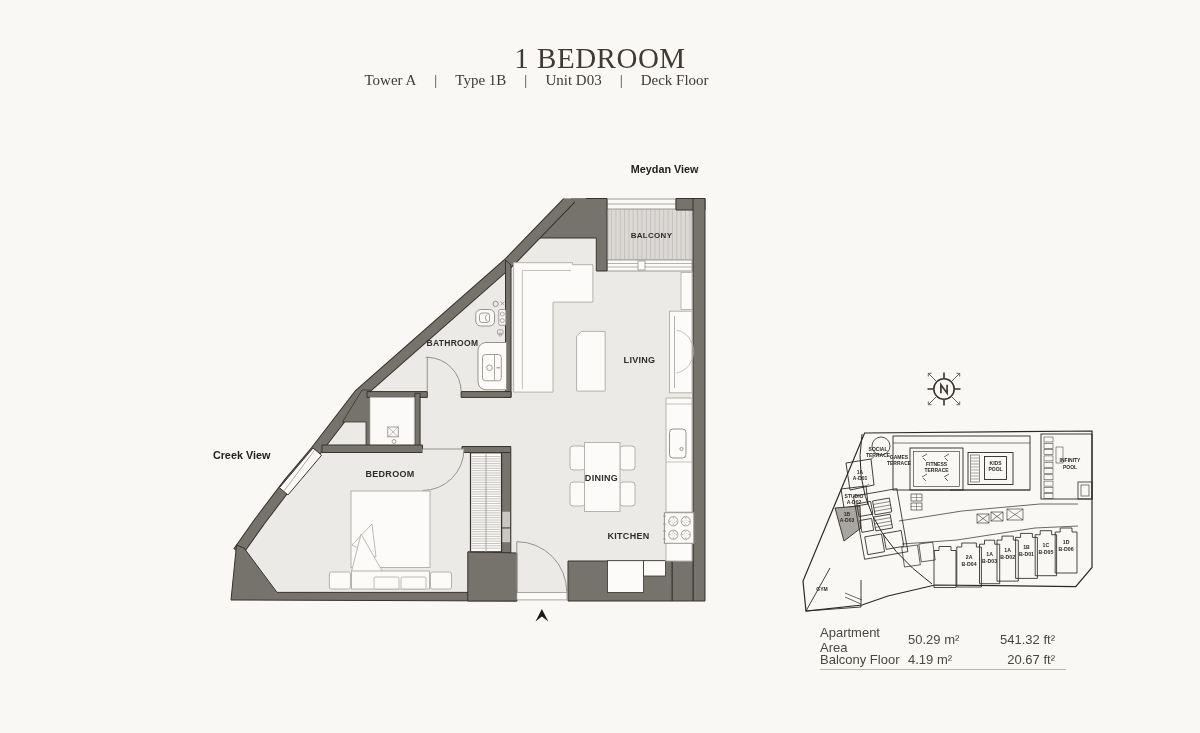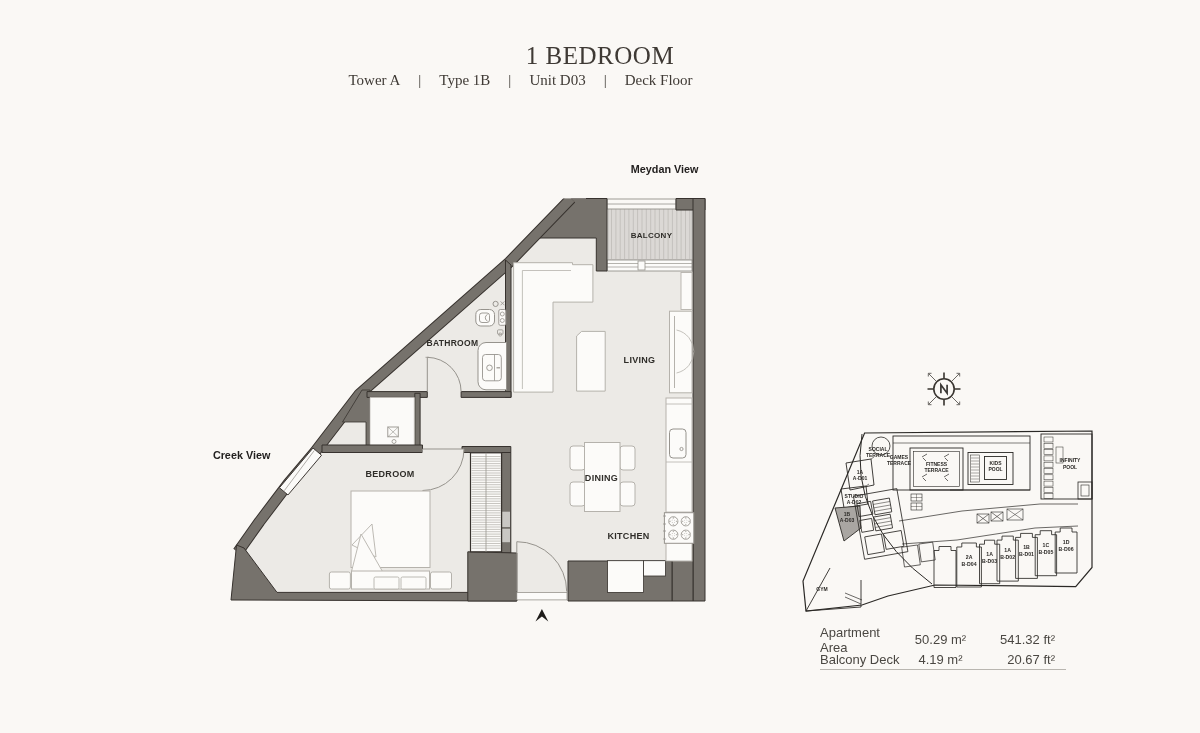--- a/index.html
+++ b/index.html
@@ -1,23 +1,23 @@
 <!DOCTYPE html>
 <html><head><meta charset="utf-8"><style>
 *{margin:0;padding:0;box-sizing:border-box}
 body{width:1200px;height:733px;background:#faf8f5;font-family:'Liberation Sans',sans-serif;position:relative;overflow:hidden}
-.title{position:absolute;z-index:5;top:42px;left:0;width:1200px;text-align:center;font-family:'Liberation Serif',serif;font-size:25px;letter-spacing:0.5px;color:#3f3a35}
-.subtitle{position:absolute;z-index:5;top:72px;left:0;width:1041px;text-align:center;font-family:'Liberation Serif',serif;font-size:15px;color:#3f3a35}
+.title{position:absolute;z-index:5;top:42px;left:0;width:1200px;text-align:center;font-family:'Liberation Serif',serif;font-size:29px;letter-spacing:0.5px;color:#3f3a35}
+.subtitle{position:absolute;z-index:5;top:72px;left:16px;width:1041px;text-align:center;font-family:'Liberation Serif',serif;font-size:15px;color:#3f3a35}
 .subtitle span.sep{display:inline-block;margin:0 18px;color:#3f3a35}
 svg.plan{position:absolute;left:0;top:0;z-index:1}
 .table{z-index:5}
 .table{position:absolute;left:820px;top:630px;width:246px;font-size:13px;color:#4a4742}
 .table .row{display:flex;height:19.5px;align-items:center}
 .table .c1{width:88px}
-.table .c2{width:65px;text-align:center}
+.table .c2{width:65px;text-align:left}
 .table .c3{width:82px;text-align:right}
 .table .divider{border-top:1px solid #b9b6b0;margin:0 0 1px}
 .table .total{font-weight:bold;color:#232120}
 </style></head>
 <body>
 <div class="title">1 BEDROOM</div>
 <div class="subtitle">Tower A<span class="sep">|</span>Type 1B<span class="sep">|</span>Unit D03<span class="sep">|</span>Deck Floor</div>
 <svg class="plan" width="1200" height="733" viewBox="0 0 1200 733" xmlns="http://www.w3.org/2000/svg">
 <rect width="1200" height="733" fill="#faf8f5"></rect>
 <path d="M 537.8,238.0 L 596.3,238.0 L 596.3,271.0 L 692.0,271.0 L 692.0,543.3 L 672.0,543.3 L 672.0,561.0 L 568.0,561.0 L 568.0,592.4 L 277.0,592.4 L 242.5,552.0 L 264.0,521.6 L 293.0,483.3 L 319.0,452.5 L 364.0,394.0 L 514.0,262.0 L 575.5,203.0 Z" fill="#eceae6"></path>
@@ -249,17 +249,17 @@
 <text x="847" y="516" font-family="Liberation Sans, sans-serif" font-size="5.0" font-weight="bold" fill="#2b2926" text-anchor="middle">1B</text>
 <text x="847" y="522" font-family="Liberation Sans, sans-serif" font-size="5.0" font-weight="bold" fill="#2b2926" text-anchor="middle">A-D03</text>
 </svg>
 <div class="table">
  <div class="row">
       <div class="c1">Apartment Area</div>
       <div class="c2">50.29 m²</div>
       <div class="c3">541.32 ft²</div>
     </div>
  <div class="row">
-      <div class="c1">Balcony Deck</div>
+      <div class="c1">Balcony Floor</div>
       <div class="c2">4.19 m²</div>
       <div class="c3">20.67 ft²</div>
     </div>
  <div class="divider"></div>
 </div>
 </body></html>

